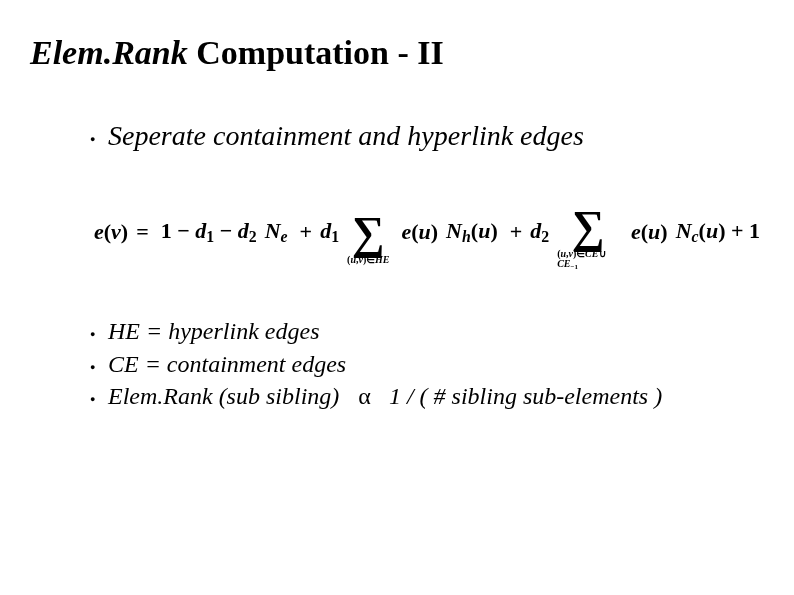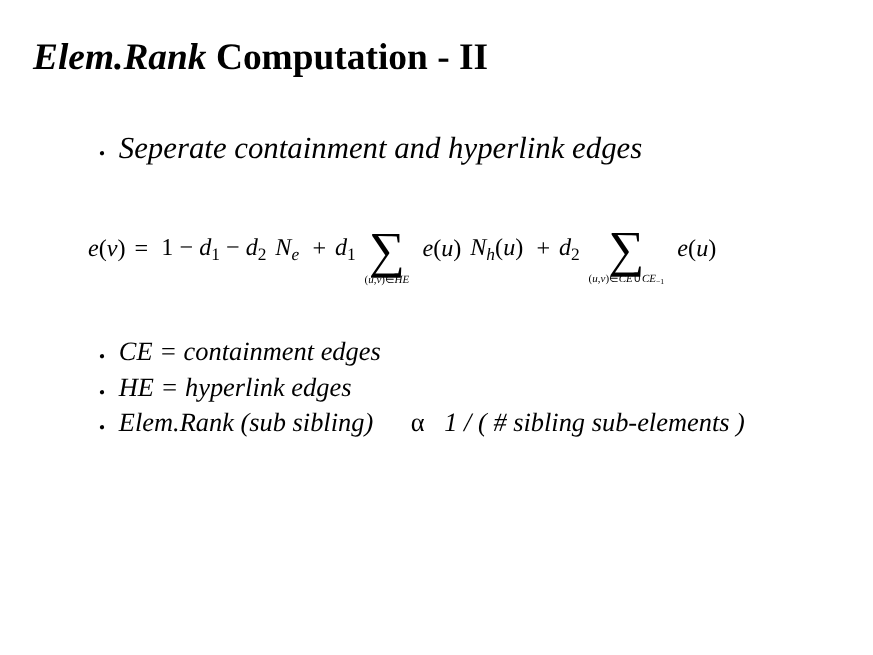--- a/index.html
+++ b/index.html
@@ -41,21 +41,22 @@
   }
   ul.top > li::before {
     content: "\25CF";
     font-style: normal;
     font-size: 9px;
     position: absolute;
     left: 0;
     top: 14px;
   }
   .formula-wrap {
-    margin: 40px 0 44px 50px;
+    margin: 40px 0 44px 64px;
+    font-weight: bold;
   }
   .lower {
     margin-left: 60px;
   }
   ul.defs {
     list-style: none;
     margin: 0;
     padding: 0;
   }
   ul.defs > li {
@@ -71,21 +72,21 @@
     font-size: 9px;
     position: absolute;
     left: 0;
     top: 13px;
   }
   .alpha {
     font-style: normal;
   }
   .proportional-part {
     white-space: nowrap;
-    margin-left: 28px;
+    margin-left: 13px;
   }
 
   
   .eqn {
     font-family: "Times New Roman", Times, serif;
     font-size: 22px;
     font-style: italic;
     display: flex;
     align-items: center;
     gap: 8px;
@@ -188,31 +189,32 @@
 
       <span class="sum-block">
         <span class="top-label"></span>
         <span class="sigma">∑</span>
         <span class="sub"><span class="norm">(</span>u<span class="norm">,</span>v<span class="norm">)∈</span>CE<span class="norm tight"> ∪ </span>CE<span class="elem-sub norm">−1</span></span>
       </span>
 
       <span class="frac">
         <span class="num"><span>e</span><span class="norm">(</span><span>u</span><span class="norm">)</span></span>
         <span class="bar"></span>
+        <span class="den"><span>N</span><span class="subscr">c</span><span class="norm">(</span><span>u</span><span class="norm">)</span> <span class="op">+</span> <span class="norm">1</span></span>
       </span>
     </span>
   </div>
 
   <div class="lower">
     <ul class="defs">
       <li>
-        <span>CE = containment edges</span>
+        <span>HE = hyperlink edges</span>
       </li>
       <li>
-        <span>HE = hyperlink edges</span>
+        <span>CE = containment edges</span>
       </li>
       <li>
         <span>Elem.Rank (sub sibling)</span>
         <span class="proportional-part">
           <span class="alpha">α</span>
           &nbsp;
           <span>1 / ( # sibling sub-elements )</span>
         </span>
       </li>
     </ul>

